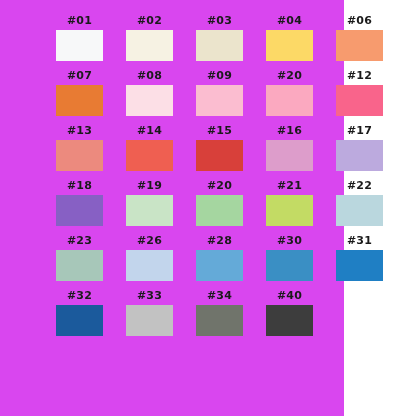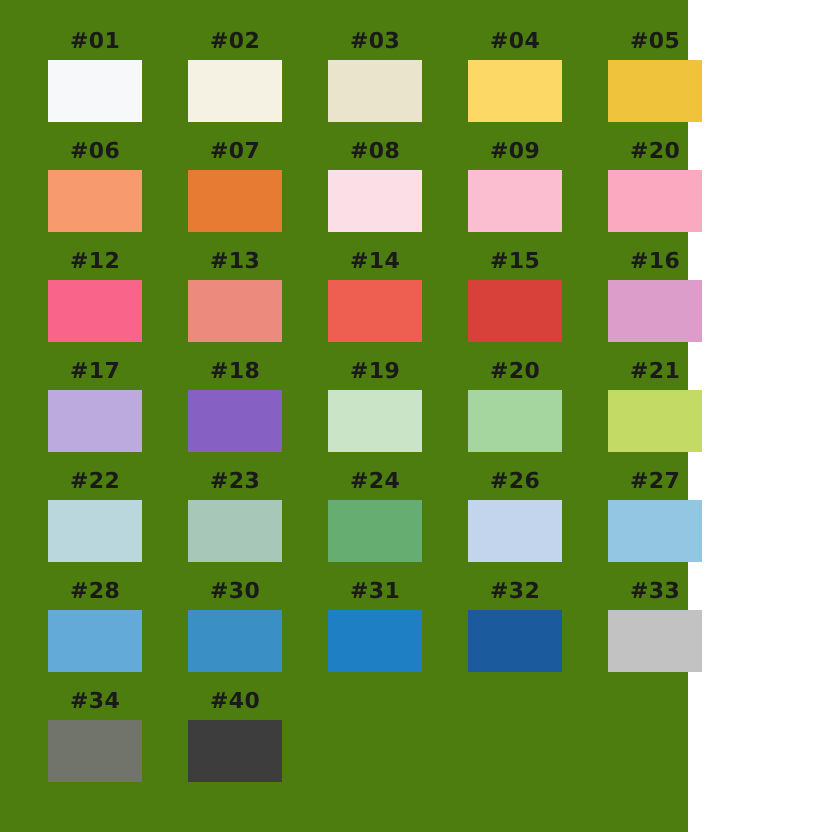--- a/index.html
+++ b/index.html
@@ -10,23 +10,23 @@
   }
   body {
     width: 416px;
     height: 416px;
     overflow: hidden;
     font-family: "DejaVu Sans", "Liberation Sans", sans-serif;
   }
   #palette-sheet {
     width: 344px;
     height: 416px;
-    background: #4d7c0f;
+    background: #d946ef;
     box-sizing: border-box;
-    padding: 14px 40px 0 24px;
+    padding: 14px 40px 0 56px;
     display: flex;
     flex-direction: column;
   }
   .swatch-grid {
     display: grid;
     grid-template-columns: repeat(5, 47px);
     grid-auto-rows: 55px;
     column-gap: 23px;
     row-gap: 0px;
     justify-content: start;
@@ -70,24 +70,20 @@
         <div class="swatch-label">#02</div>
         <div class="swatch-chip" title="#f6f2e3" style="background-color: rgb(246, 242, 227);"></div>
       </div>
       <div class="swatch-cell">
         <div class="swatch-label">#03</div>
         <div class="swatch-chip" title="#ebe4cc" style="background-color: rgb(235, 228, 204);"></div>
       </div>
       <div class="swatch-cell">
         <div class="swatch-label">#04</div>
         <div class="swatch-chip" title="#fcd966" style="background-color: rgb(252, 217, 102);"></div>
-      </div>
-      <div class="swatch-cell">
-        <div class="swatch-label">#05</div>
-        <div class="swatch-chip" title="#f0c33c" style="background-color: rgb(240, 195, 60);"></div>
       </div>
       <div class="swatch-cell">
         <div class="swatch-label">#06</div>
         <div class="swatch-chip" title="#f79b6e" style="background-color: rgb(247, 155, 110);"></div>
       </div>
       <div class="swatch-cell">
         <div class="swatch-label">#07</div>
         <div class="swatch-chip" title="#e87b33" style="background-color: rgb(232, 123, 51);"></div>
       </div>
       <div class="swatch-cell">
@@ -144,30 +140,22 @@
       </div>
       <div class="swatch-cell">
         <div class="swatch-label">#22</div>
         <div class="swatch-chip" title="#bad7de" style="background-color: rgb(186, 215, 222);"></div>
       </div>
       <div class="swatch-cell">
         <div class="swatch-label">#23</div>
         <div class="swatch-chip" title="#a7c7b9" style="background-color: rgb(167, 199, 185);"></div>
       </div>
       <div class="swatch-cell">
-        <div class="swatch-label">#24</div>
-        <div class="swatch-chip" title="#65ad70" style="background-color: rgb(101, 173, 112);"></div>
-      </div>
-      <div class="swatch-cell">
         <div class="swatch-label">#26</div>
         <div class="swatch-chip" title="#c2d5ec" style="background-color: rgb(194, 213, 236);"></div>
-      </div>
-      <div class="swatch-cell">
-        <div class="swatch-label">#27</div>
-        <div class="swatch-chip" title="#92c6e3" style="background-color: rgb(146, 198, 227);"></div>
       </div>
       <div class="swatch-cell">
         <div class="swatch-label">#28</div>
         <div class="swatch-chip" title="#64aad8" style="background-color: rgb(100, 170, 216);"></div>
       </div>
       <div class="swatch-cell">
         <div class="swatch-label">#30</div>
         <div class="swatch-chip" title="#3a8fc4" style="background-color: rgb(58, 143, 196);"></div>
       </div>
       <div class="swatch-cell">

